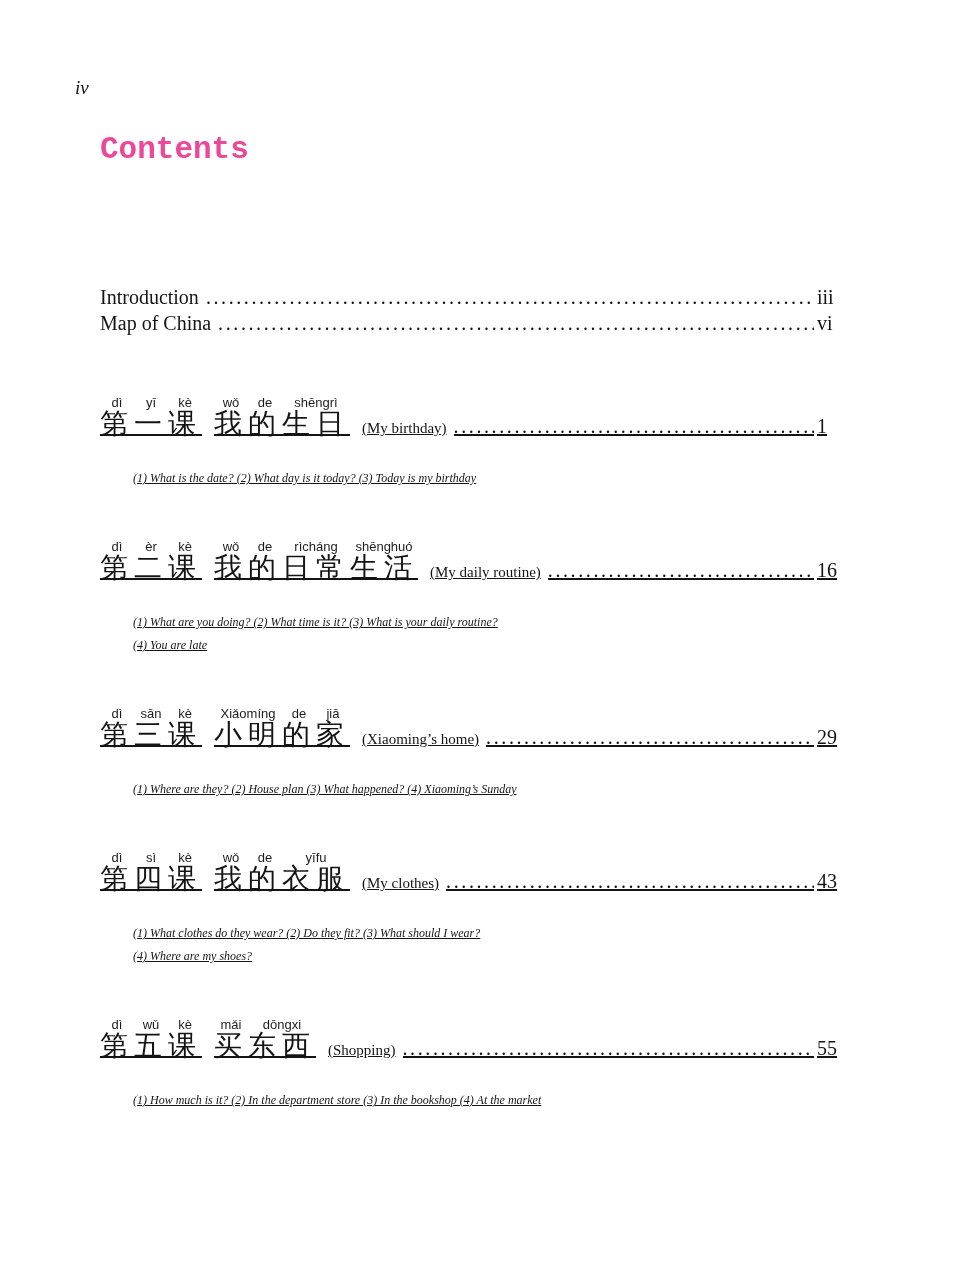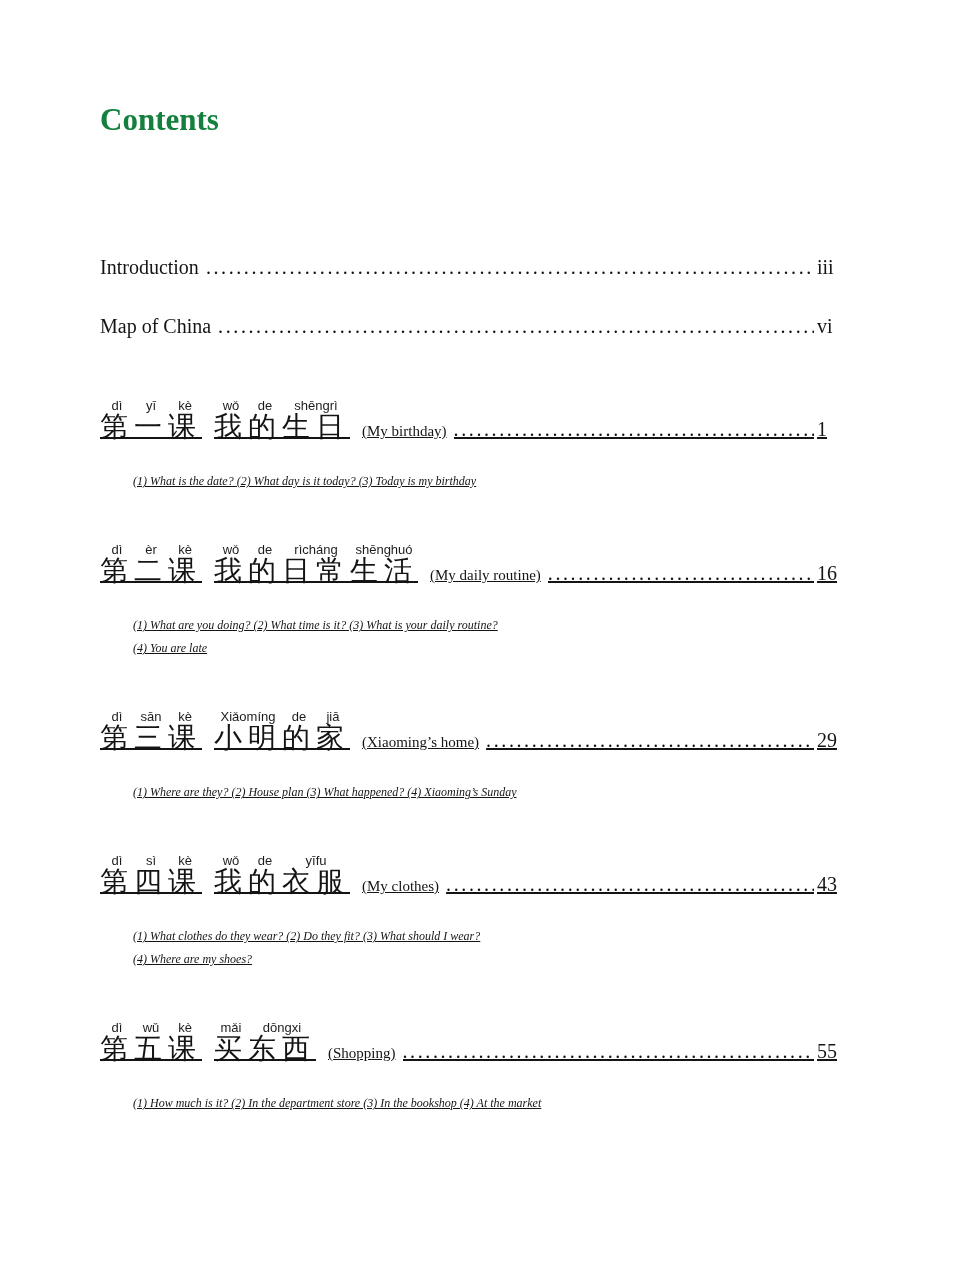--- a/index.html
+++ b/index.html
@@ -16,34 +16,35 @@
     height: 1282px;
     padding: 78px 115px 0 100px;
   }
   .folio {
     font-style: italic;
     font-size: 19px;
     margin-left: -25px;
     line-height: 1.1;
   }
   .title {
-    margin-top: 23px;
+    margin-top: 32px;
     font-size: 31px;
     font-weight: bold;
-    color: #15803d;
+    color: #ec4899;
     line-height: 1.2;
+    font-family: Liberation Mono, monospace;
   }
   .front { margin-top: 116px; }
   .toc-line {
     display: flex;
     align-items: baseline;
     font-size: 20px;
     line-height: 26px;
   }
-  .front .toc-line + .toc-line { margin-top: 33px; }
+  .front .toc-line + .toc-line { }
   .leader {
     flex: 1;
     overflow: hidden;
     white-space: nowrap;
     margin: 0 3px 0 7px;
   }
   .leader::after {
     content: "....................................................................................................................................................................................";
     letter-spacing: 2.6px;
     font-size: 20px;
@@ -86,20 +87,21 @@
     font-style: italic;
     font-size: 12px;
     line-height: 23px;
   }
 </style>
 </head>
 <body>
 
 <div class="page">
 
+  <div class="folio">iv</div>
 
   <h1 class="title">Contents</h1>
 
   <div class="front">
     <div class="toc-line">
       <span>Introduction</span>
       <span class="leader"></span>
       <span class="pageno">iii</span>
     </div>
     <div class="toc-line">

